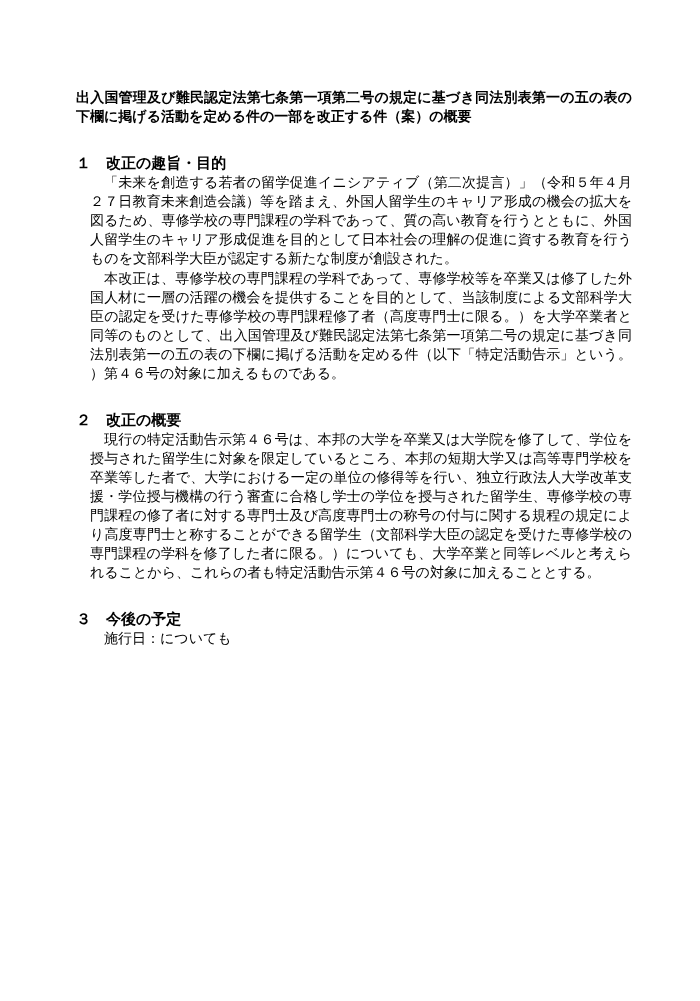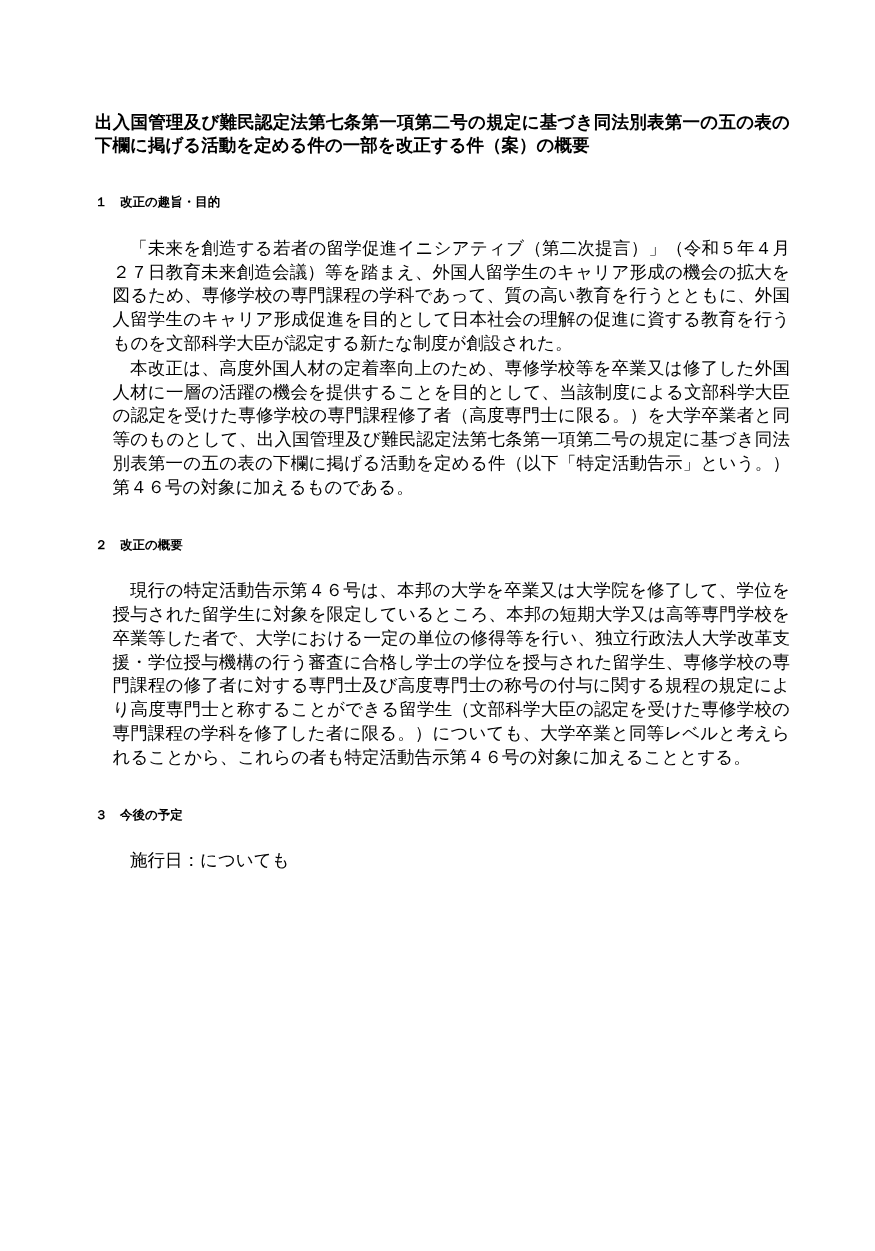--- a/index.html
+++ b/index.html
@@ -30,57 +30,57 @@
     line-height: 19px;
     margin: 0 0 0 0;
     text-align: justify;
   }
   .section {
     margin-top: 27px;
   }
   .sec-heading {
     font-family: "Liberation Sans", sans-serif;
     font-weight: bold;
-    font-size: 10px;
+    font-size: 15px;
     line-height: 19px;
     margin: 0;
   }
   .sec-num {
     display: inline-block;
     margin-right: 1em;
   }
   .body-para {
     margin: 1px 0 0 1em;
     text-indent: 1em;
     text-align: justify;
     word-break: break-all;
     line-break: anywhere;
   }
   .sec-body {
-    margin-top: 18px;
+    margin-top: 1px;
   }
   .plain-line {
     margin: 0 0 0 2em;
     text-align: left;
   }
 </style>
 </head>
 <body>
 
 <div class="page">
 
   <h1 class="doc-title">出入国管理及び難民認定法第七条第一項第二号の規定に基づき同法別表第一の五の表の下欄に掲げる活動を定める件の一部を改正する件（案）の概要</h1>
 
   <section class="section">
     <h2 class="sec-heading">
       <span class="sec-num">１</span><span>改正の趣旨・目的</span>
     </h2>
     <div class="sec-body">
       <p class="body-para">「未来を創造する若者の留学促進イニシアティブ（第二次提言）」（令和５年４月２７日教育未来創造会議）等を踏まえ、外国人留学生のキャリア形成の機会の拡大を図るため、専修学校の専門課程の学科であって、質の高い教育を行うとともに、外国人留学生のキャリア形成促進を目的として日本社会の理解の促進に資する教育を行うものを文部科学大臣が認定する新たな制度が創設された。</p>
-      <p class="body-para">本改正は、高度外国人材の定着率向上のため、専修学校等を卒業又は修了した外国人材に一層の活躍の機会を提供することを目的として、当該制度による文部科学大臣の認定を受けた専修学校の専門課程修了者（高度専門士に限る。）を大学卒業者と同等のものとして、出入国管理及び難民認定法第七条第一項第二号の規定に基づき同法別表第一の五の表の下欄に掲げる活動を定める件（以下「特定活動告示」という。）第４６号の対象に加えるものである。</p>
+      <p class="body-para">本改正は、専修学校の専門課程の学科であって、専修学校等を卒業又は修了した外国人材に一層の活躍の機会を提供することを目的として、当該制度による文部科学大臣の認定を受けた専修学校の専門課程修了者（高度専門士に限る。）を大学卒業者と同等のものとして、出入国管理及び難民認定法第七条第一項第二号の規定に基づき同法別表第一の五の表の下欄に掲げる活動を定める件（以下「特定活動告示」という。）第４６号の対象に加えるものである。</p>
     </div>
   </section>
 
   <section class="section">
     <h2 class="sec-heading">
       <span class="sec-num">２</span><span>改正の概要</span>
     </h2>
     <div class="sec-body">
       <p class="body-para">現行の特定活動告示第４６号は、本邦の大学を卒業又は大学院を修了して、学位を授与された留学生に対象を限定しているところ、本邦の短期大学又は高等専門学校を卒業等した者で、大学における一定の単位の修得等を行い、独立行政法人大学改革支援・学位授与機構の行う審査に合格し学士の学位を授与された留学生、専修学校の専門課程の修了者に対する専門士及び高度専門士の称号の付与に関する規程の規定により高度専門士と称することができる留学生（文部科学大臣の認定を受けた専修学校の専門課程の学科を修了した者に限る。）についても、大学卒業と同等レベルと考えられることから、これらの者も特定活動告示第４６号の対象に加えることとする。</p>
     </div>

